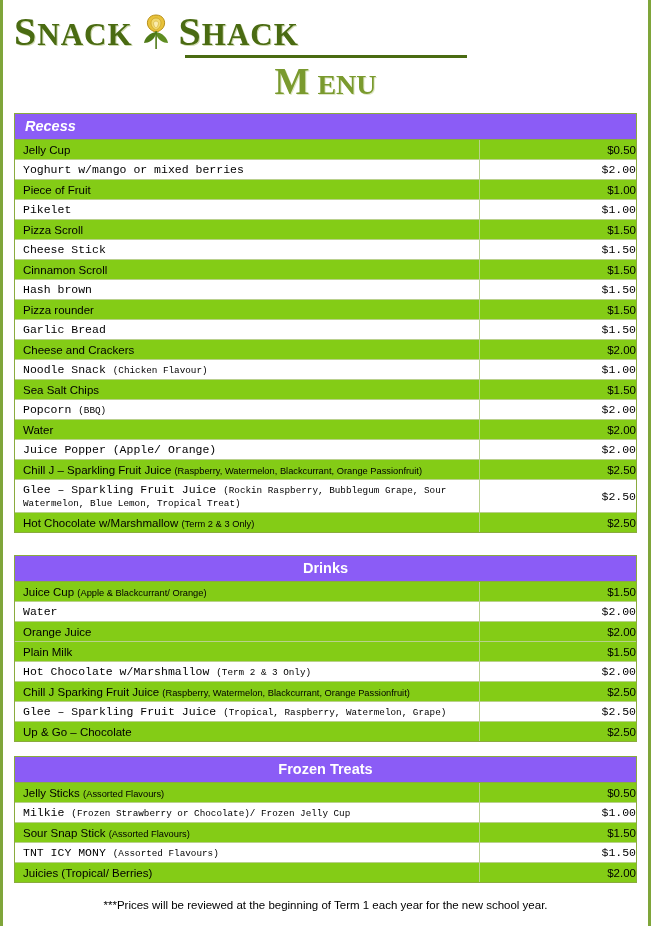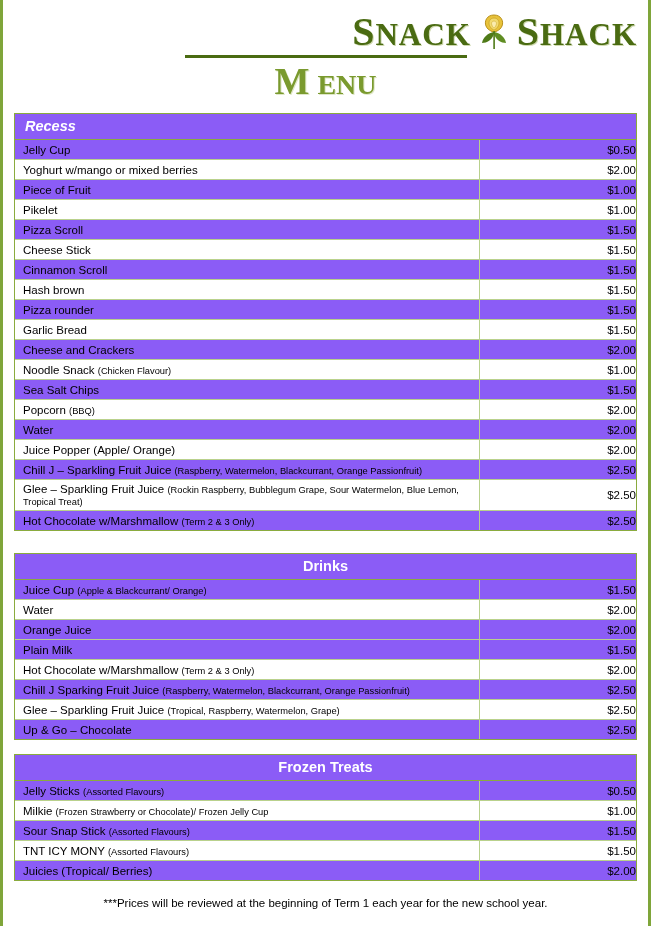--- a/index.html
+++ b/index.html
@@ -23,21 +23,21 @@
   }
 
   
   .header {
     padding-top: 8px;
     text-align: center;
   }
   .title-line {
     display: flex;
     align-items: center;
-    justify-content: flex-end;
+    justify-content: flex-start;
     gap: 6px;
   }
   .title-word {
     font-family: "Liberation Serif", serif;
     font-weight: bold;
     color: #4a6b12;
     letter-spacing: 1px;
     text-shadow: 1px 1px 0 #cfd9b0;
   }
   .title-word .cap {
@@ -97,22 +97,22 @@
     border-top: 1px solid #b9d18c;
     vertical-align: middle;
     height: 13px;
   }
   tr:first-child td { border-top: none; }
   td.price {
     width: 148px;
     text-align: right;
     border-left: 1px solid #b9d18c;
   }
-  tr.alt td { background: #8b5cf6; }
-  tr.plain td { background: #ffffff; }
+  tr.alt td { background: #84cc16; }
+  tr.plain td { background: #ffffff; font-family: Liberation Mono, monospace; }
   .note {
     font-size: 9.3px;
   }
 
   .footer {
     margin-top: 16px;
     text-align: center;
     font-size: 11.5px;
   }
 

